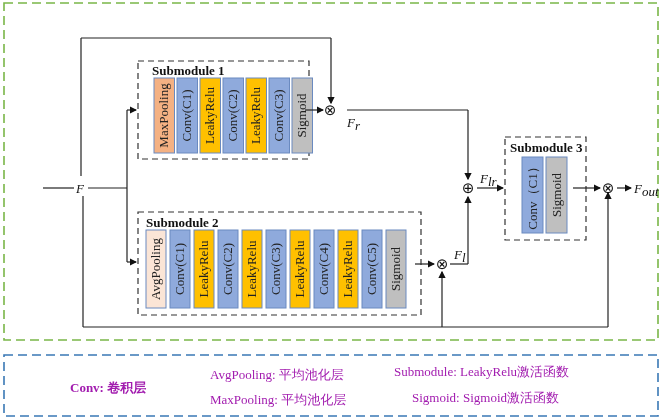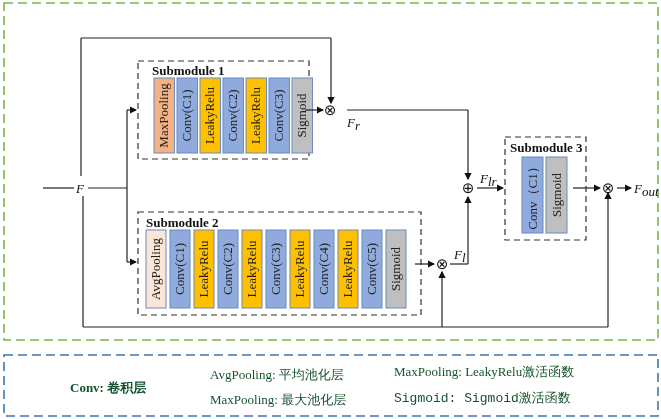--- a/index.html
+++ b/index.html
@@ -1,21 +1,21 @@
 <!DOCTYPE html>
 <html><head>
 <meta charset="utf-8">
 <style>
   html,body{margin:0;padding:0;background:#fff;}
   body{width:661px;height:419px;position:relative;overflow:hidden;font-family:"Liberation Serif",serif;}
   svg{position:absolute;left:0;top:0;}
   .blk text{font-family:"Liberation Serif",serif;font-size:13px;fill:#222;}
   .lbl{font-family:"Liberation Serif",serif;font-size:13px;font-weight:bold;fill:#111;}
   .it{font-family:"Liberation Serif",serif;font-style:italic;font-size:13px;fill:#111;}
-  .leg{position:absolute;font-family:"Liberation Serif",serif;font-size:13px;color:#14532d;white-space:nowrap;}
+  .leg{position:absolute;font-family:"Liberation Serif",serif;font-size:13px;color:#a21caf;white-space:nowrap;}
 </style>
 </head>
 <body>
 
 <svg width="661" height="419" viewBox="0 0 661 419">
   <defs>
     <marker id="ar" markerWidth="6" markerHeight="6" refX="5" refY="3" orient="auto">
       <path d="M0,0 L6,3 L0,6 z" fill="#111"></path>
     </marker>
   </defs>
@@ -169,15 +169,15 @@
     <text class="it" x="488" y="186" font-size="9">lr</text>
   </g>
   <g>
     <text class="it" x="634" y="193">F</text>
     <text class="it" x="642" y="196" font-size="9">out</text>
   </g>
 </svg>
 
 <div class="leg" style="left:70px;top:379px;font-weight:bold;">Conv:  卷积层</div>
 <div class="leg" style="left:210px;top:366px;">AvgPooling:  平均池化层</div>
-<div class="leg" style="left:210px;top:391px;">MaxPooling:  最大池化层</div>
-<div class="leg" style="left:394px;top:363px;">MaxPooling:  LeakyRelu激活函数</div>
-<div class="leg" style="left:394px;top:389px;font-family:Liberation Mono, monospace;">Sigmoid:  Sigmoid激活函数</div>
+<div class="leg" style="left:210px;top:391px;">MaxPooling:  平均池化层</div>
+<div class="leg" style="left:394px;top:363px;">Submodule:  LeakyRelu激活函数</div>
+<div class="leg" style="left:412px;top:389px;">Sigmoid:  Sigmoid激活函数</div>
 
 </body></html>

